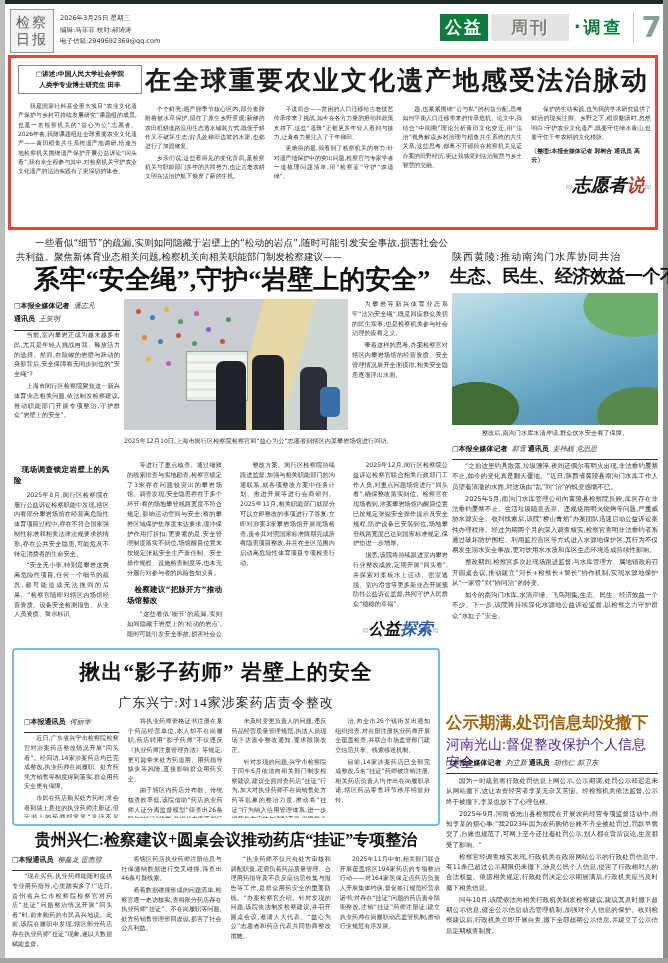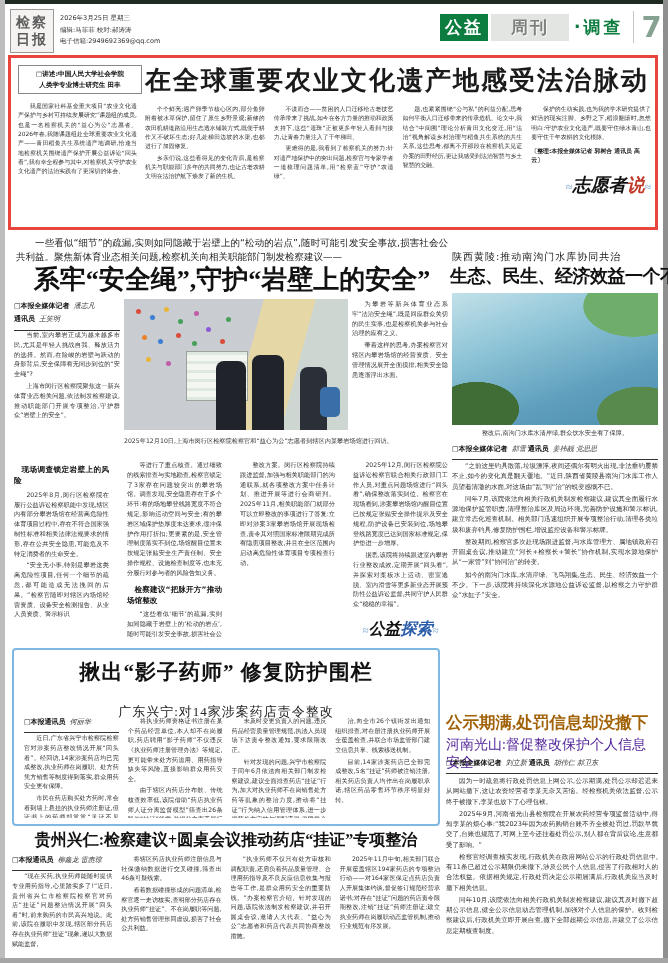--- a/index.html
+++ b/index.html
@@ -10,21 +10,21 @@
   .edge-right{position:absolute;right:0;top:0;width:5px;height:963px;background:#8f8f8f;}
   .edge-bottom{position:absolute;left:0;bottom:0;width:668px;height:5px;background:#a5a5a5;}
   .serif{font-family:"Liberation Serif","DejaVu Serif",serif;}
   .abs{position:absolute;}
   p.para{margin:0 0 2px 0;text-indent:2em;}
   .colbody{text-align:justify;overflow:hidden;line-height:1.58;color:#303030;}
 
   
   .logo-box{left:10px;top:9px;width:42px;height:42px;border:1px solid #9a9a9a;background:#f4f3f1;
             display:flex;flex-direction:column;align-items:center;justify-content:center;
-            color:#5c5c5c;font-weight:bold;font-size:14px;line-height:1.2;letter-spacing:2px;}
+            color:#5c5c5c;font-weight:normal;font-size:14px;line-height:1.2;letter-spacing:2px;}
   .mast-meta{left:60px;top:13px;font-size:6.5px;line-height:1.8;color:#333;}
   .banner{left:440px;top:13px;display:flex;align-items:center;height:28px;}
   .b-gongyi{background:#0c7c3f;color:#fff;font-weight:bold;font-size:17px;padding:2px 5px;letter-spacing:2px;}
   .b-zhoukan{background:#e2e5e2;color:#7c817c;font-weight:bold;font-size:17px;padding:2px 20px;margin-left:3px;
              letter-spacing:2px;text-shadow:0.7px 0.7px 0 #fff;}
   .b-diaocha{color:#0c7c3f;font-weight:bold;font-size:17px;margin-left:5px;letter-spacing:3px;}
   .b-rule{width:1px;height:32px;background:#c2c9c4;margin:0 7px 0 10px;}
   .b-page{color:#87a292;font-size:29px;font-weight:bold;line-height:1;}
 
   
@@ -85,21 +85,21 @@
      radial-gradient(80px 50px at 92% 92%,#578a4c 0 55%,rgba(0,0,0,0) 56%),
      linear-gradient(160deg,#c2e1e9 0%,#8cc3d6 35%,#5f9fbd 70%,#4f8fae 100%);}
   .res-caption{left:452px;top:429px;width:206px;text-align:center;font-size:6.2px;color:#333;}
   .res-byline{left:452px;top:443px;width:206px;}
   .res-body{left:452px;top:461px;width:206px;height:248px;font-size:6.5px;}
 
   
   .pharm{left:12px;top:648px;width:428px;height:178px;border:2px solid #7fb9e2;border-radius:4px;
          box-sizing:border-box;background:#fff;}
   .ph-headline{position:absolute;left:0;top:8px;width:100%;text-align:center;font-size:21px;font-weight:bold;color:#111;letter-spacing:1px;}
-  .ph-subhead{position:absolute;left:0;top:44px;width:100%;text-align:center;font-size:13px;color:#222;letter-spacing:1px;margin-top:9px;}
+  .ph-subhead{position:absolute;left:0;top:44px;width:100%;text-align:center;font-size:13px;color:#222;letter-spacing:1px;}
   .ph-cols{position:absolute;left:10px;top:66px;width:406px;height:102px;display:flex;gap:9px;}
   .ph-cols .pc{flex:1;font-size:6.1px;}
 
   
   .gz-headline{left:12px;top:830px;width:428px;text-align:center;font-size:16px;font-weight:bold;color:#111;}
   .gz-cols{left:12px;top:854px;width:428px;height:100px;display:flex;gap:9px;}
   .gz-cols .gc{flex:1;font-size:6.1px;}
 
   
   .hn-headline{left:446px;top:712px;width:212px;font-size:16.5px;font-weight:bold;color:#a16207;white-space:nowrap;}
@@ -226,27 +226,27 @@
   <div class="abs res-kicker">陕西黄陵:推动南沟门水库协同共治</div>
   <div class="abs res-headline serif">生态、民生、经济效益一个不少</div>
   <div class="abs photo-res"></div>
   <div class="abs res-caption">整改后,南沟门水库水清岸绿,群众饮水安全有了保障。</div>
   <div class="abs byline res-byline">
     <b>□本报全媒体记者</b><i>郝雪</i>
     <b>通讯员</b><i>姜祎靓 党思思</i>
   </div>
   <div class="abs res-body colbody">
       <p class="para">“之前这里钓具散落,垃圾漂浮,夜间还偶尔有明火出现,非法垂钓屡禁不止,如今的变化真是翻天覆地。”近日,陕西省黄陵县南沟门水库工作人员望着清澈的水面,对这场由“乱”到“治”的蜕变感慨不已。</p>
-      <p class="para">同年7月,该院依法向相关行政机关制发检察建议,建议其全面履行水源地保护监管职责,清理整治库区及周边环境,完善防护设施和警示标识,建立常态化巡查机制。相关部门迅速组织开展专项整治行动,清理各类垃圾和废弃钓具,修复防护围栏,增设监控设备和警示标牌。</p>
+      <p class="para">2025年5月,南沟门水库管理公司向黄陵县检察院反映,库区存在非法垂钓屡禁不止、生活垃圾随意丢弃、违规使用明火烧烤等问题,严重威胁水源安全。收到线索后,该院“桥山青焰”办案团队迅速启动公益诉讼案件办理程序。经过为期两个月的深入调查核实,检察官查明非法垂钓者系通过破坏防护围栏、利用监控盲区等方式进入水源地保护区,其行为不仅易发生溺水安全事故,更对饮用水水质和库区生态环境造成持续性影响。</p>
       <p class="para">整改期间,检察官多次赴现场跟进监督,与水库管理方、属地镇政府召开圆桌会议,推动建立“河长+检察长+警长”协作机制,实现水源地保护从“一家管”到“协同治”的转变。</p>
       <p class="para">如今的南沟门水库,水清岸绿、飞鸟翔集,生态、民生、经济效益一个不少。下一步,该院将持续深化水源地公益诉讼监督,以检察之力守护群众“水缸子”安全。</p>
     </div>
 
   <div class="abs pharm">
-    <div class="ph-headline serif">揪出“影子药师” 修复防护围栏</div>
+    <div class="ph-headline serif">揪出“影子药师” 岩壁上的安全</div>
     <div class="ph-subhead serif">广东兴宁:对14家涉案药店责令整改</div>
     <div class="ph-cols">
       <div class="pc colbody">
         <div class="byline">
           <b>□本报通讯员</b><i>何丽华</i>
         </div>
         <div class="colbody">
             <p class="para">近日,广东省兴宁市检察院检察官对涉案药店整改情况开展“回头看”。经回访,14家涉案药店均已完成整改,执业药师在岗履职、处方药凭方销售等制度得到落实,群众用药安全更有保障。</p>
             <p class="para">市民在药店购买处方药时,常会看到墙上悬挂的执业药师注册证,但证书上的药师却常常“见证不见人”。</p>
           </div>

